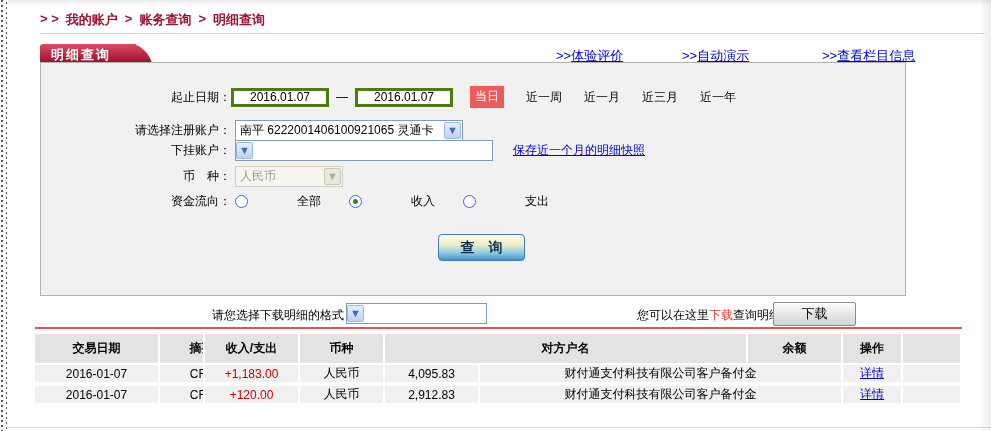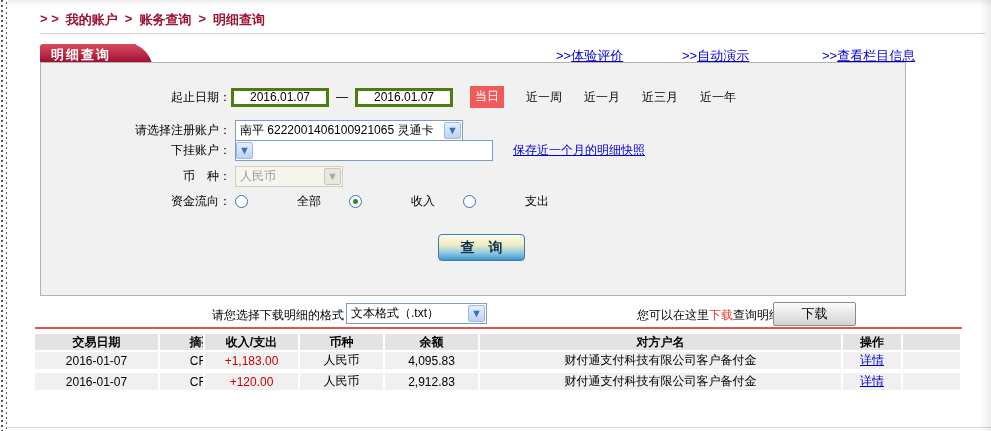--- a/index.html
+++ b/index.html
@@ -64,21 +64,21 @@
   .dl-hint { position:absolute; left:625px; top:6px; white-space:nowrap; }
   .dl-hint .red-link { color:#e03c2e; cursor:pointer; }
   .dl-btn { position:absolute; left:761px; top:1px; width:83px; height:24px; border:1px solid #8a8a8a; border-radius:2px;
     background:linear-gradient(#fdfdfd,#e9e9e9 45%,#d4d4d4); font-size:13px; font-family:inherit; cursor:pointer; }
 
   .red-line { position:absolute; left:35px; top:327px; width:927px; height:2px; background:#e0564e; }
 
   
   .tbl { position:absolute; left:35px; top:334px; width:925px; }
   .trow { display:flex; }
-  .trow.head { background:#e3e3e3; height:16px; font-weight:bold; margin-bottom:2px; }
+  .trow.head { background:#e3e3e3; height:29px; font-weight:bold; margin-bottom:2px; }
   .trow.data { background:#f0f0f0; height:17px; margin-bottom:4px; }
   .tcell { display:flex; align-items:center; justify-content:center; border-right:2px solid #fff; white-space:nowrap; overflow:hidden; }
   .tcell:last-child { border-right:none; }
   .c0{width:125px;} .c1{width:45px;padding-left:40px;} .c2{width:95px;} .c3{width:85px;} .c4{width:95px;} .c5{width:363px;} .c6{width:60px;} .c7{flex:1;}
   .amount { color:#cc0000; }
   .detail-link { color:#0000cc; text-decoration:underline; cursor:pointer; }
   a.blue { color:#0000cc; text-decoration:underline; cursor:pointer; }
 </style>
 </head>
 <body>
@@ -163,37 +163,36 @@
         <span>支出</span>
       </span>
     </div>
 
     <button class="query-btn">查 询</button>
   </div>
 
   <div class="dl-row">
     <span class="dl-label">请您选择下载明细的格式</span>
     <div class="sel dl-select">
-      <span class="sel-text">文本格式（.txt）</span>
       <span class="sel-arrow">▼</span>
     </div>
     <span class="dl-hint"><span>您可以在这里</span><span class="red-link">下载</span><span>查询明细结果</span></span>
     <button class="dl-btn">下载</button>
   </div>
 
   <div class="red-line"></div>
 
   <div class="tbl">
     <div class="trow head">
       <span class="tcell c0">交易日期</span>
       <span class="tcell c1">摘要</span>
       <span class="tcell c2">收入/支出</span>
       <span class="tcell c3">币种</span>
+      <span class="tcell c5">对方户名</span>
       <span class="tcell c4">余额</span>
-      <span class="tcell c5">对方户名</span>
       <span class="tcell c6">操作</span>
       <span class="tcell c7"></span>
     </div>
     <div class="trow data">
       <span class="tcell c0">2016-01-07</span>
       <span class="tcell c1">CFT</span>
       <span class="tcell c2 amount">+1,183.00</span>
       <span class="tcell c3">人民币</span>
       <span class="tcell c4">4,095.83</span>
       <span class="tcell c5">财付通支付科技有限公司客户备付金</span>

